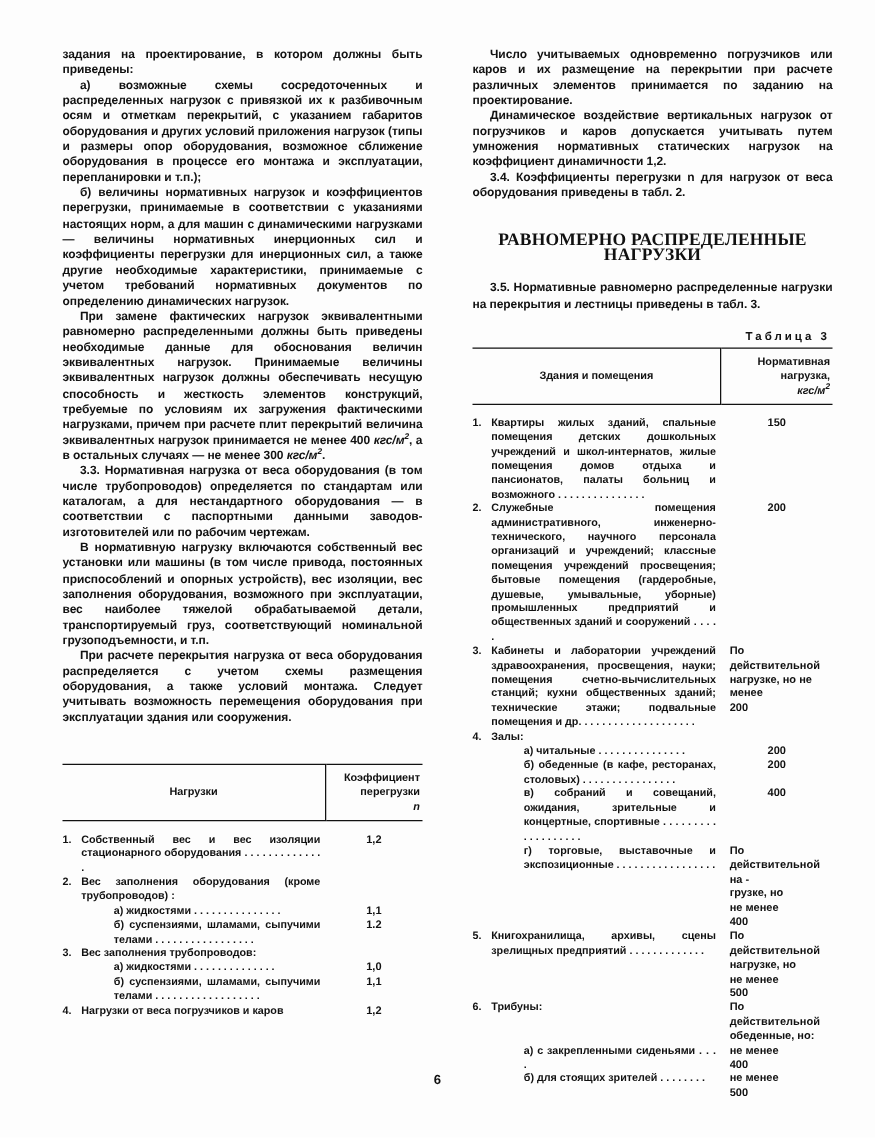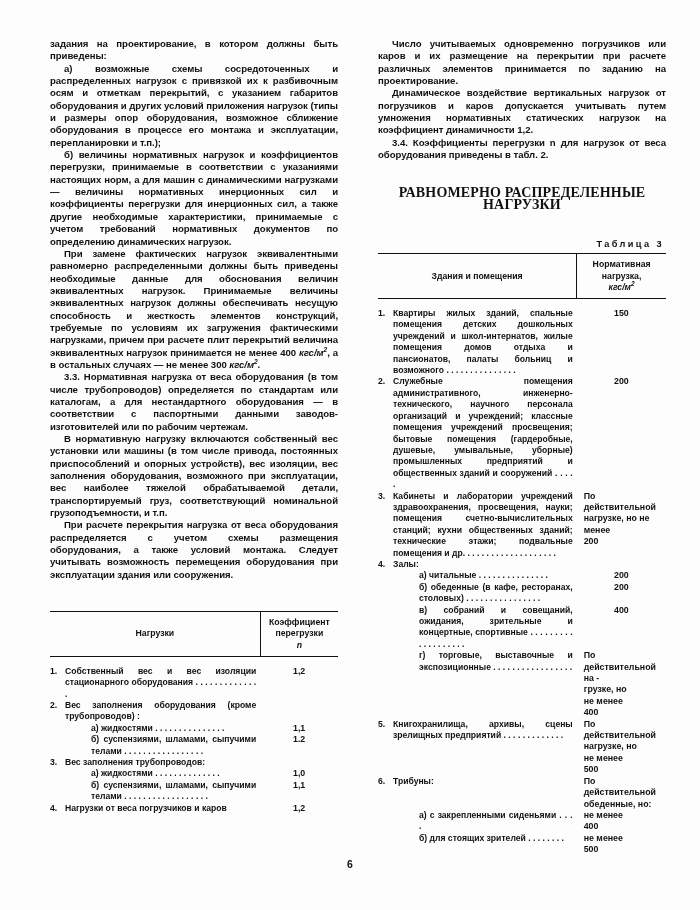--- a/index.html
+++ b/index.html
@@ -76,21 +76,21 @@
   table.doc-tbl .rule-top  { border-top: 1.6px solid #111; }
   table.doc-tbl .rule-mid  { border-bottom: 1.6px solid #111; }
 
   .thead-cell {
     text-align: center;
     vertical-align: middle;
     padding: 5px 2px 5px 2px;
     font-size: 8.7px;
     font-weight: 600;
   }
-  .thead-cell.divider { border-left: 1.2px solid #111; }
+  .thead-cell.divider { border-left: 1.2px solid #111; text-align: right; }
   .thead-unit { font-style: italic; font-weight: 600; }
 
   td.body-label {
     vertical-align: top;
     padding: 0 4px 0 0;
     font-size: 8.6px;
     line-height: 11.4px;
     text-align: justify;
   }
   td.body-val {
@@ -250,20 +250,21 @@
     <p class="ind">Динамическое воздействие вертикальных нагрузок от погрузчиков и каров допускается учитывать путем умножения нормативных статических нагрузок на коэффициент динамичности 1,2.</p>
 
     <p class="ind"><span class="num">3.4.</span><span> Коэффициенты перегрузки  n   для нагрузок от веса оборудования приведены в табл. 2.</span></p>
 
     <div class="gap-l"></div>
 
     <h2 class="section-head">РАВНОМЕРНО РАСПРЕДЕЛЕННЫЕ НАГРУЗКИ</h2>
 
     <div class="gap-m"></div>
 
+    <p class="ind"><span class="num">3.5.</span><span> Нормативные равномерно распределенные нагрузки на перекрытия и лестницы приведены в табл. 3.</span></p>
 
     <div class="gap-m"></div>
 
     <div class="tbl-caption">Таблица  3</div>
 
     <div class="tbl2-wrap">
       <table class="doc-tbl">
         <colgroup>
             <col style="width:69%">
             <col style="width:31%">

